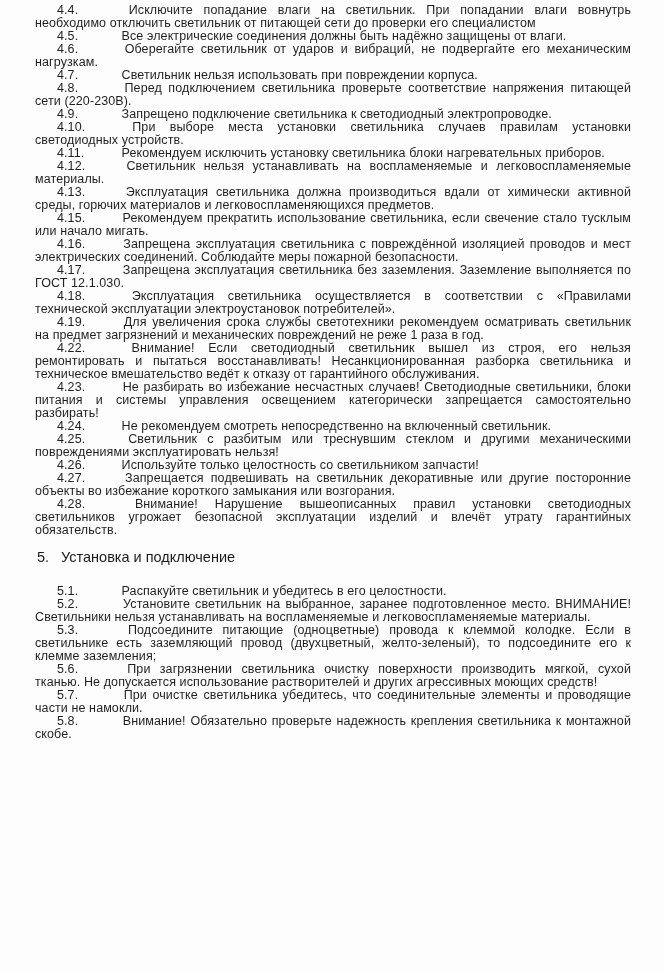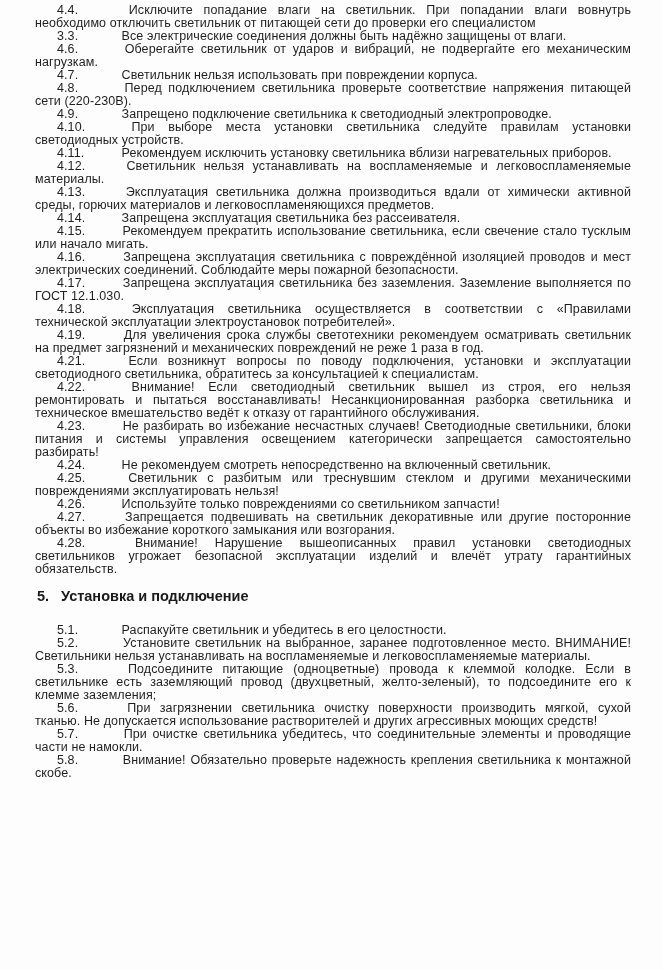--- a/index.html
+++ b/index.html
@@ -26,21 +26,21 @@
     letter-spacing: 0.1px;
   }
   p.item .num {
     display: inline-block;
     width: 61px;
     text-indent: 0;
   }
   h2.section-heading {
     font-size: 14.5px;
     line-height: 17px;
-    font-weight: bold;
+    font-weight: normal;
     margin: 12px 0 19px 2px;
     color: #1a1a1a;
   }
   h2.section-heading .hnum {
     display: inline-block;
     width: 20px;
   }
 </style>
 </head>
 <body>
@@ -48,21 +48,21 @@
 <div class="page">
 
   <div>
 
       <p class="item">
         <span class="num">4.4.</span>
         <span class="txt">Исключите попадание влаги на светильник. При попадании влаги вовнутрь необходимо отключить светильник от питающей сети до проверки его специалистом</span>
       </p>
 
       <p class="item">
-        <span class="num">3.3.</span>
+        <span class="num">4.5.</span>
         <span class="txt">Все электрические соединения должны быть надёжно защищены от влаги.</span>
       </p>
 
       <p class="item">
         <span class="num">4.6.</span>
         <span class="txt">Оберегайте светильник от ударов и вибраций, не подвергайте его механическим нагрузкам.</span>
       </p>
 
       <p class="item">
         <span class="num">4.7.</span>
@@ -74,42 +74,38 @@
         <span class="txt">Перед подключением светильника проверьте соответствие напряжения питающей сети (220-230В).</span>
       </p>
 
       <p class="item">
         <span class="num">4.9.</span>
         <span class="txt">Запрещено подключение светильника к светодиодный электропроводке.</span>
       </p>
 
       <p class="item">
         <span class="num">4.10.</span>
-        <span class="txt">При выборе места установки светильника следуйте правилам установки светодиодных устройств.</span>
+        <span class="txt">При выборе места установки светильника случаев правилам установки светодиодных устройств.</span>
       </p>
 
       <p class="item">
         <span class="num">4.11.</span>
-        <span class="txt">Рекомендуем исключить установку светильника вблизи нагревательных приборов.</span>
+        <span class="txt">Рекомендуем исключить установку светильника блоки нагревательных приборов.</span>
       </p>
 
       <p class="item">
         <span class="num">4.12.</span>
         <span class="txt">Светильник нельзя устанавливать на воспламеняемые и легковоспламеняемые материалы.</span>
       </p>
 
       <p class="item">
         <span class="num">4.13.</span>
         <span class="txt">Эксплуатация светильника должна производиться вдали от химически активной среды, горючих материалов и легковоспламеняющихся предметов.</span>
       </p>
 
-      <p class="item">
-        <span class="num">4.14.</span>
-        <span class="txt">Запрещена эксплуатация светильника без рассеивателя.</span>
-      </p>
 
       <p class="item">
         <span class="num">4.15.</span>
         <span class="txt">Рекомендуем прекратить использование светильника, если свечение стало тусклым или начало мигать.</span>
       </p>
 
       <p class="item">
         <span class="num">4.16.</span>
         <span class="txt">Запрещена эксплуатация светильника с повреждённой изоляцией проводов и мест электрических соединений. Соблюдайте меры пожарной безопасности.</span>
       </p>
@@ -123,24 +119,20 @@
         <span class="num">4.18.</span>
         <span class="txt">Эксплуатация светильника осуществляется в соответствии с «Правилами технической эксплуатации электроустановок потребителей».</span>
       </p>
 
       <p class="item">
         <span class="num">4.19.</span>
         <span class="txt">Для увеличения срока службы светотехники рекомендуем осматривать светильник на предмет загрязнений и механических повреждений не реже 1 раза в год.</span>
       </p>
 
 
-      <p class="item">
-        <span class="num">4.21.</span>
-        <span class="txt">Если возникнут вопросы по поводу подключения, установки и эксплуатации светодиодного светильника, обратитесь за консультацией к специалистам.</span>
-      </p>
 
       <p class="item">
         <span class="num">4.22.</span>
         <span class="txt">Внимание! Если светодиодный светильник вышел из строя, его нельзя ремонтировать и пытаться восстанавливать! Несанкционированная разборка светильника и техническое вмешательство ведёт к отказу от гарантийного обслуживания.</span>
       </p>
 
       <p class="item">
         <span class="num">4.23.</span>
         <span class="txt">Не разбирать во избежание несчастных случаев! Светодиодные светильники, блоки питания и системы управления освещением категорически запрещается самостоятельно разбирать!</span>
       </p>
@@ -150,21 +142,21 @@
         <span class="txt">Не рекомендуем смотреть непосредственно на включенный светильник.</span>
       </p>
 
       <p class="item">
         <span class="num">4.25.</span>
         <span class="txt">Светильник с разбитым или треснувшим стеклом и другими механическими повреждениями эксплуатировать нельзя!</span>
       </p>
 
       <p class="item">
         <span class="num">4.26.</span>
-        <span class="txt">Используйте только повреждениями со светильником запчасти!</span>
+        <span class="txt">Используйте только целостность со светильником запчасти!</span>
       </p>
 
       <p class="item">
         <span class="num">4.27.</span>
         <span class="txt">Запрещается подвешивать на светильник декоративные или другие посторонние объекты во избежание короткого замыкания или возгорания.</span>
       </p>
 
       <p class="item">
         <span class="num">4.28.</span>
         <span class="txt">Внимание! Нарушение вышеописанных правил установки светодиодных светильников угрожает безопасной эксплуатации изделий и влечёт утрату гарантийных обязательств.</span>

